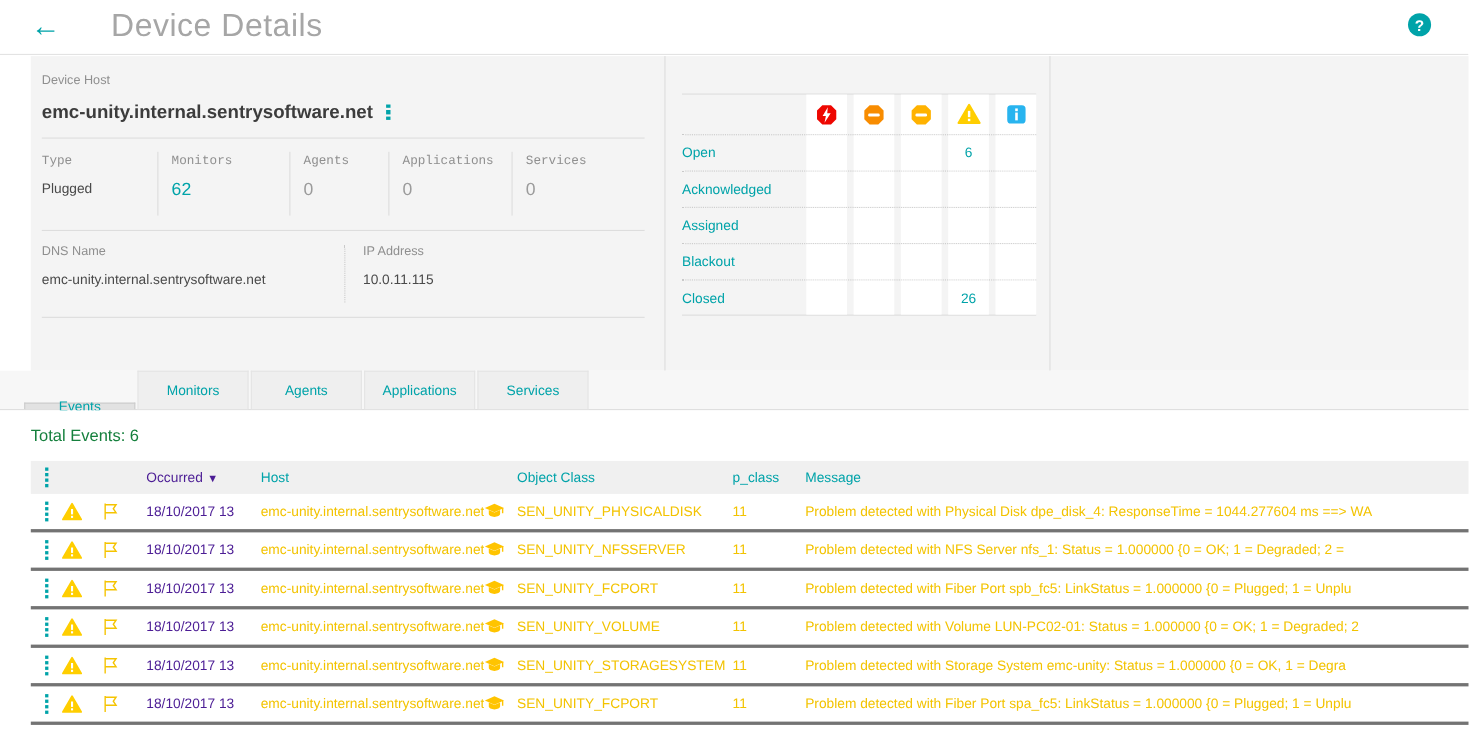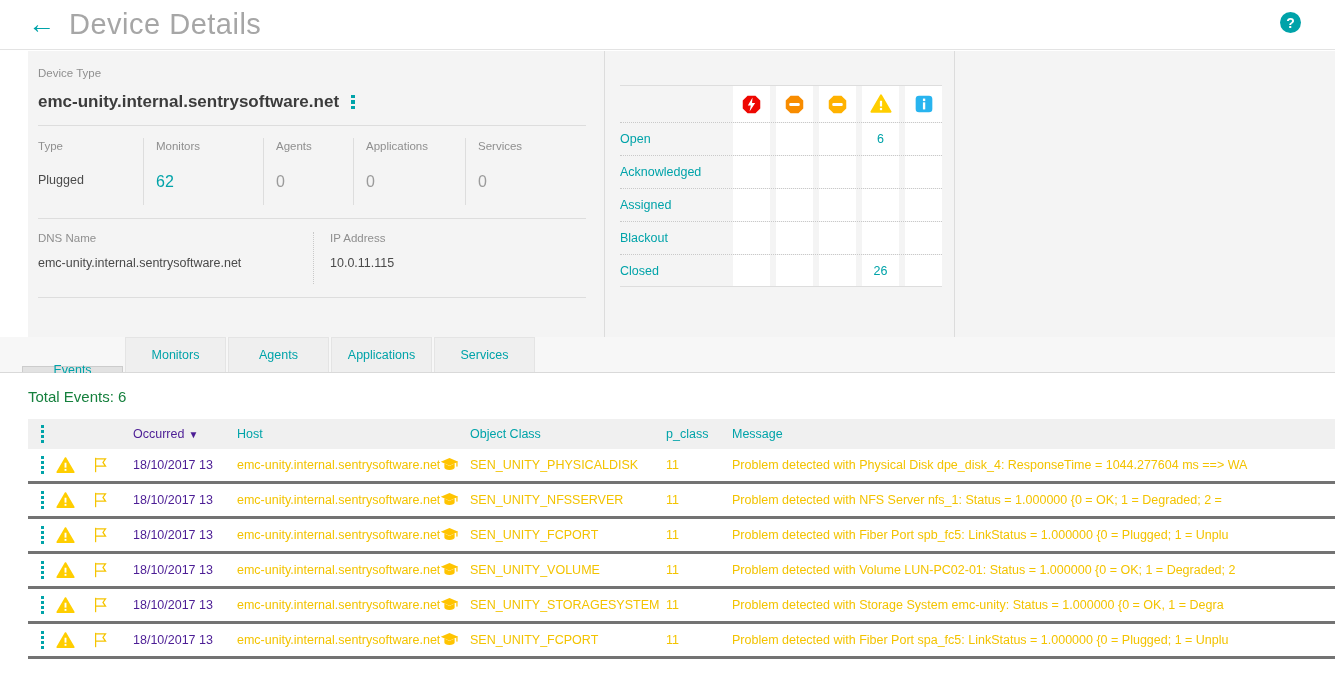--- a/index.html
+++ b/index.html
@@ -4,41 +4,41 @@
 <style>
   * { margin:0; padding:0; box-sizing:border-box; }
   html,body { width:1335px; height:673px; overflow:hidden; background:#fff;
     font-family:"Liberation Sans", sans-serif; }
 
   
   .app-header { position:relative; height:50px; background:#fff;
     border-bottom:1px solid #e3e3e3; display:flex; align-items:center; padding-left:28px; }
   .back-btn { color:#00a3a9; font-size:27px; font-weight:bold; line-height:1;
     margin-right:14px; cursor:pointer; }
-  .page-title { font-size:29px; color:#a6a6a6; font-weight:400; letter-spacing:0.5px; }
+  .page-title { font-size:29px; color:#a6a6a6; font-weight:400; letter-spacing:0.5px;margin-left:32px; }
   .help-btn { position:absolute; right:34px; top:12px; width:21px; height:21px;
     border-radius:50%; background:#00a3a9; color:#fff; font-size:14px; font-weight:bold;
     display:flex; align-items:center; justify-content:center; cursor:pointer; }
 
   
   .device-area { position:absolute; top:51px; left:28px; right:0; height:286px;
     background:#f4f4f4; display:flex; }
   .panel-left { width:577px; border-right:1px solid #dcdcdc; padding:16px 18px 0 10px; }
   .panel-mid  { width:350px; border-right:1px solid #dcdcdc; padding:34px 14px 0 15px; }
   .panel-right{ flex:1; }
 
   .field-label { font-size:11.5px; color:#8f8f8f; }
   .device-name-row { display:flex; align-items:center; margin-top:13px; }
   .device-name { font-size:17px; font-weight:700; color:#3c3c3c; }
   .hr { border-bottom:1px solid #ddd; margin:13px 0 0 0; }
 
   .stats-row { display:flex; margin-top:12px; }
   .stat-col { padding:2px 0 14px 12px; border-left:1px solid #ddd; }
   .stat-col:first-child { border-left:none; padding-left:0; }
-  .stat-col .field-label { margin-bottom:21px; }
+  .stat-col .field-label { margin-bottom:11px;font-family:Liberation Mono, monospace; }
   .stat-value { font-size:16px; color:#9b9b9b; }
   .stat-value.dark { font-size:12.5px; color:#4a4a4a; }
   .stat-value.accent { color:#00a3a9; }
   .w-type{width:105px;} .w-mon{width:120px;} .w-ag{width:90px;} .w-app{width:112px;} .w-srv{flex:1;}
 
   .dns-row { display:flex; margin-top:13px; }
   .dns-col { width:276px; border-right:1px dotted #c9c9c9; padding-bottom:14px; }
   .ip-col { padding-left:16px; }
   .field-value { font-size:12.5px; color:#4a4a4a; margin-top:12px; }
   .source-block { margin-top:13px; padding-bottom:10px; }
@@ -92,21 +92,21 @@
 
 <div class="app-header">
   <span class="back-btn">←</span>
   <span class="page-title">Device Details</span>
   <span class="help-btn">?</span>
 </div>
 
 <div class="device-area">
 
   <div class="panel-left">
-    <div class="field-label">Device Type</div>
+    <div class="field-label">Device Host</div>
     <div class="device-name-row">
       <span class="device-name">emc-unity.internal.sentrysoftware.net</span>
       <span class="vdots lg" style="margin-left:12px;">
           <i></i>
           <i></i>
           <i></i>
         </span>
     </div>
     <div class="hr"></div>
 

